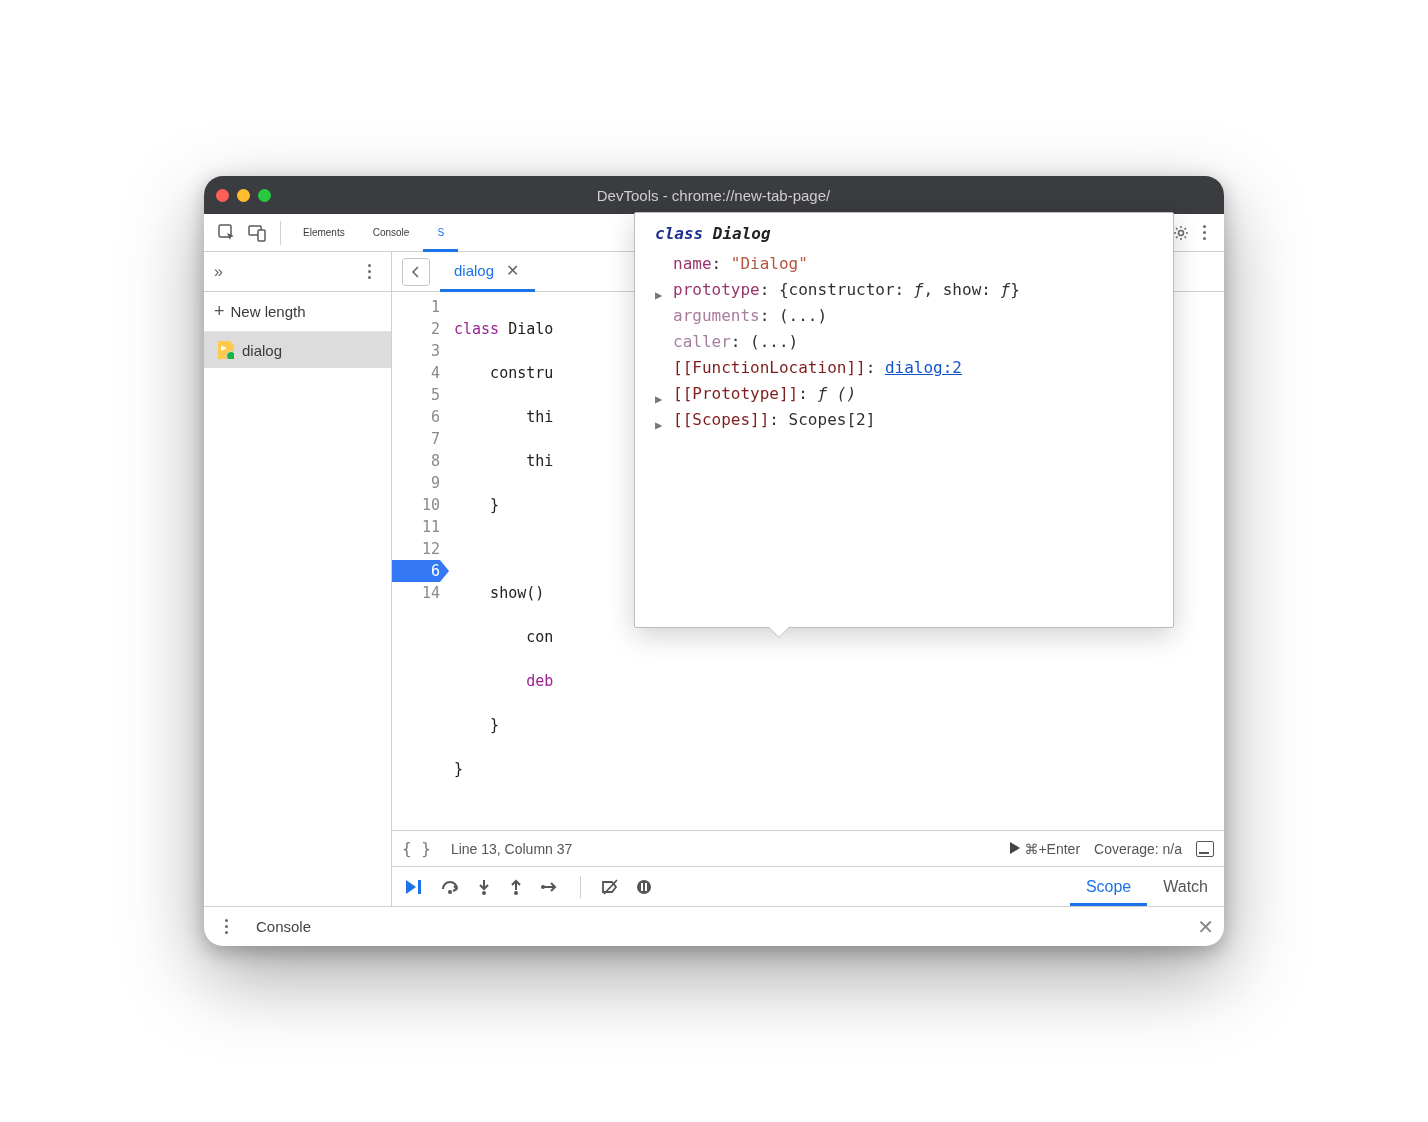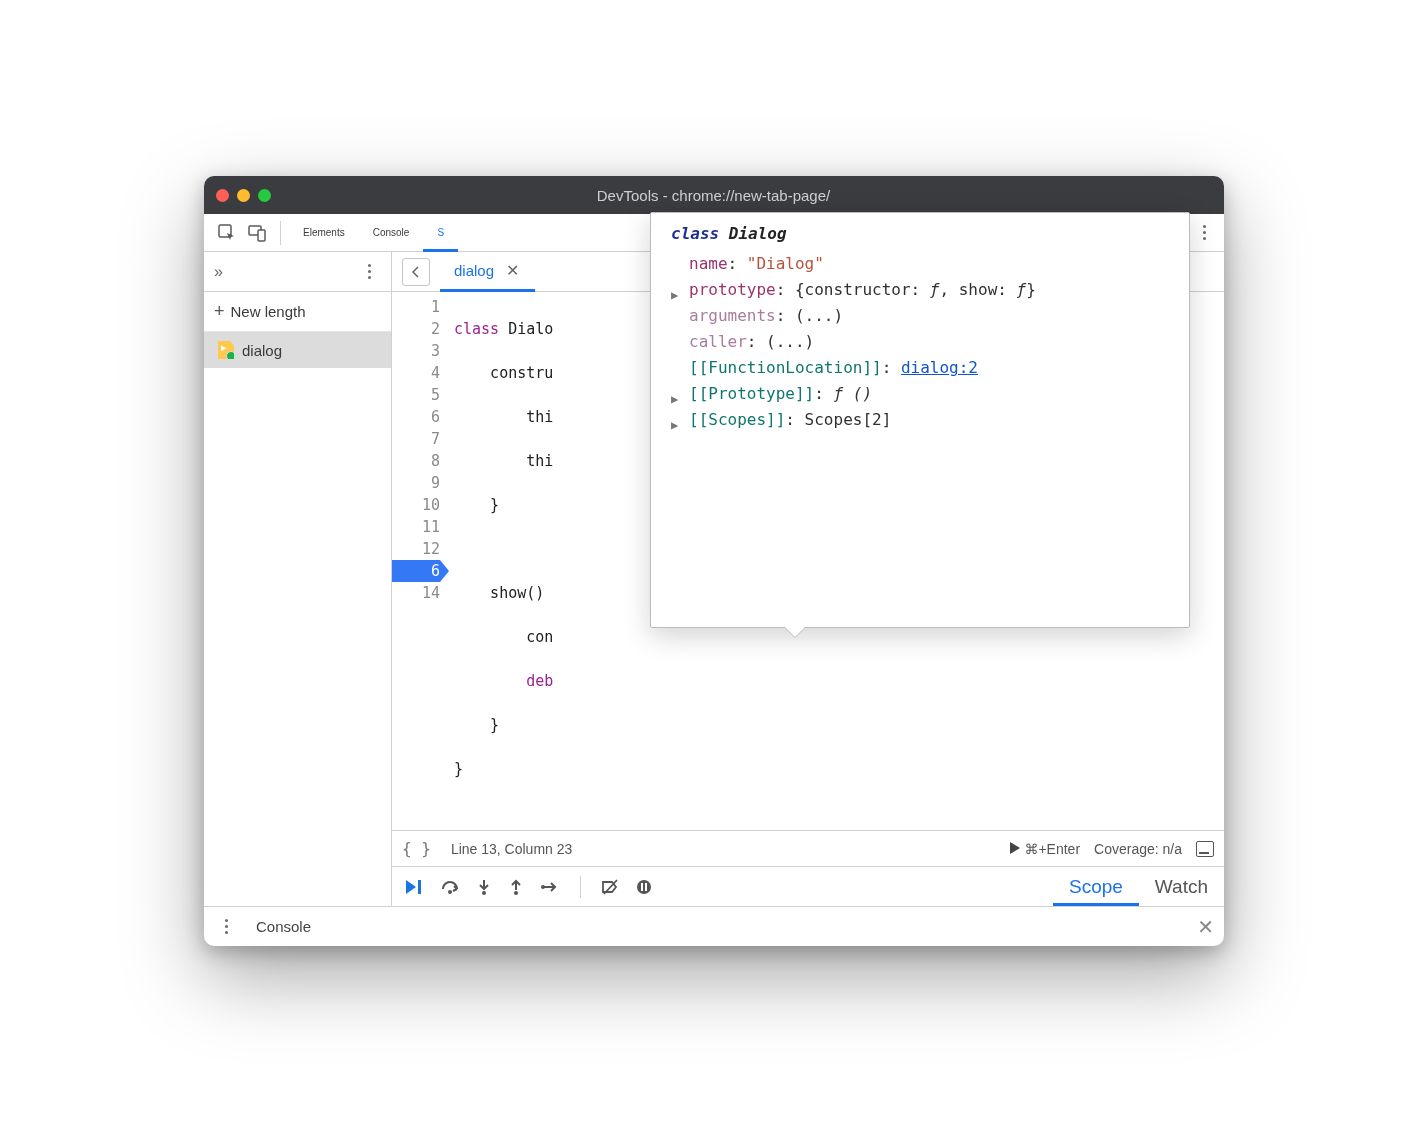--- a/index.html
+++ b/index.html
@@ -5,21 +5,21 @@
 * { box-sizing: border-box; margin: 0; padding: 0; }
 body {
   font-family: -apple-system, BlinkMacSystemFont, "Helvetica Neue", Arial, sans-serif;
   background: #fff;
   display: flex; align-items: center; justify-content: center;
   min-height: 100vh;
 }
 .window {
   width: 1020px;
   height: 770px;
-  border-radius: 10px;
+  border-radius: 19px;
   box-shadow: 0 30px 80px rgba(0,0,0,.35), 0 6px 20px rgba(0,0,0,.25);
   overflow: hidden;
   display: flex; flex-direction: column;
   background: #fff;
   position: relative;
 }
 .titlebar {
   height: 38px;
   background: #3a3c3f;
   display: flex; align-items: center;
@@ -131,32 +131,32 @@
 .term-icon::after{content:""; position:absolute; left:2px; bottom:2px; width:10px; height:2px; background:#555;}
 
 .debugger {
   height: 40px; border-top:1px solid #d0d0d0; display:flex; align-items:center;
 }
 .dbg-left { display:flex; align-items:center; gap:16px; padding:0 12px; }
 .dbg-icon { color:#555; cursor:pointer; font-size:18px; display:flex; align-items:center; }
 .dbg-icon.blue { color:#1a73e8; }
 .dbg-vbar { width:1px; height:22px; background:#d0d0d0; margin:0 4px; }
 .dbg-tabs { margin-left:auto; display:flex; height:100%; }
-.dbg-tab { padding:0 16px; line-height:40px; font-size:19px; color:#555; cursor:pointer; }
+.dbg-tab { padding:0 16px; line-height:40px; font-size:16px; color:#555; cursor:pointer; }
 .dbg-tab.active{ color:#1a73e8; border-bottom:3px solid #1a73e8; }
 
 .console {
   height: 40px; border-top:1px solid #d0d0d0; display:flex; align-items:center; padding:0 10px; gap:18px;
 }
 .console .label { font-size:15px; color:#444; }
 .console .close { margin-left:auto; font-size:20px; color:#888; cursor:pointer; }
 
 .popover {
   position: absolute;
-  left: 446px; top: 36px;
+  left: 430px; top: 36px;
   width: 540px;
   height: 416px;
   background: #fff;
   border:1px solid #bcbcbc;
   border-radius: 2px;
   box-shadow: 0 8px 28px rgba(0,0,0,.18);
   font-family: Menlo, Consolas, monospace;
   font-size: 16px; line-height: 26px;
   padding: 8px 14px 8px 20px;
   color:#303030;
@@ -171,21 +171,21 @@
 .pop-kw { color:#1c2f8f; font-weight:bold; font-style:italic; }
 .pop-name { font-weight:bold; font-style:italic; color:#222; }
 .prop { padding-left: 18px; position:relative; }
 .prop .tri { position:absolute; left:0; top:5px; color:#777; font-size:12px; }
 .pkey { color:#9a346c; }
 .pkey-dim { color:#a87da0; }
 .pval-str { color:#b5533c; }
 .pval-num { color:#1c00cf; }
 .pval-fn { font-style:italic; color:#333; }
 .pval-link { color:#1155cc; text-decoration:underline; cursor:pointer;text-align:center; }
-.internal { color:#0f766e; }
+.internal { color:#7f1d1d; }
 
 svg { display:block; }
 </style>
 </head>
 <body>
 
 <div class="window">
 
   <div class="titlebar">
     <div class="traffic">
@@ -293,21 +293,21 @@
 <div class="code-line">    }</div>
 <div class="code-line">}</div>
 <div class="code-line"></div>
 
 
         </div>
       </div>
 
       <div class="statusbar">
         <span class="braces">{ }</span>
-        <span>Line 13, Column 23</span>
+        <span>Line 13, Column 37</span>
         <div class="spacer"></div>
         <span><span class="run-tri"></span><span>⌘+Enter</span></span>
         <span>Coverage: n/a</span>
         <span class="term-icon"></span>
       </div>
 
       <div class="debugger">
         <div class="dbg-left">
           <span class="dbg-icon blue">
             <svg width="20" height="18" viewBox="0 0 20 18">

